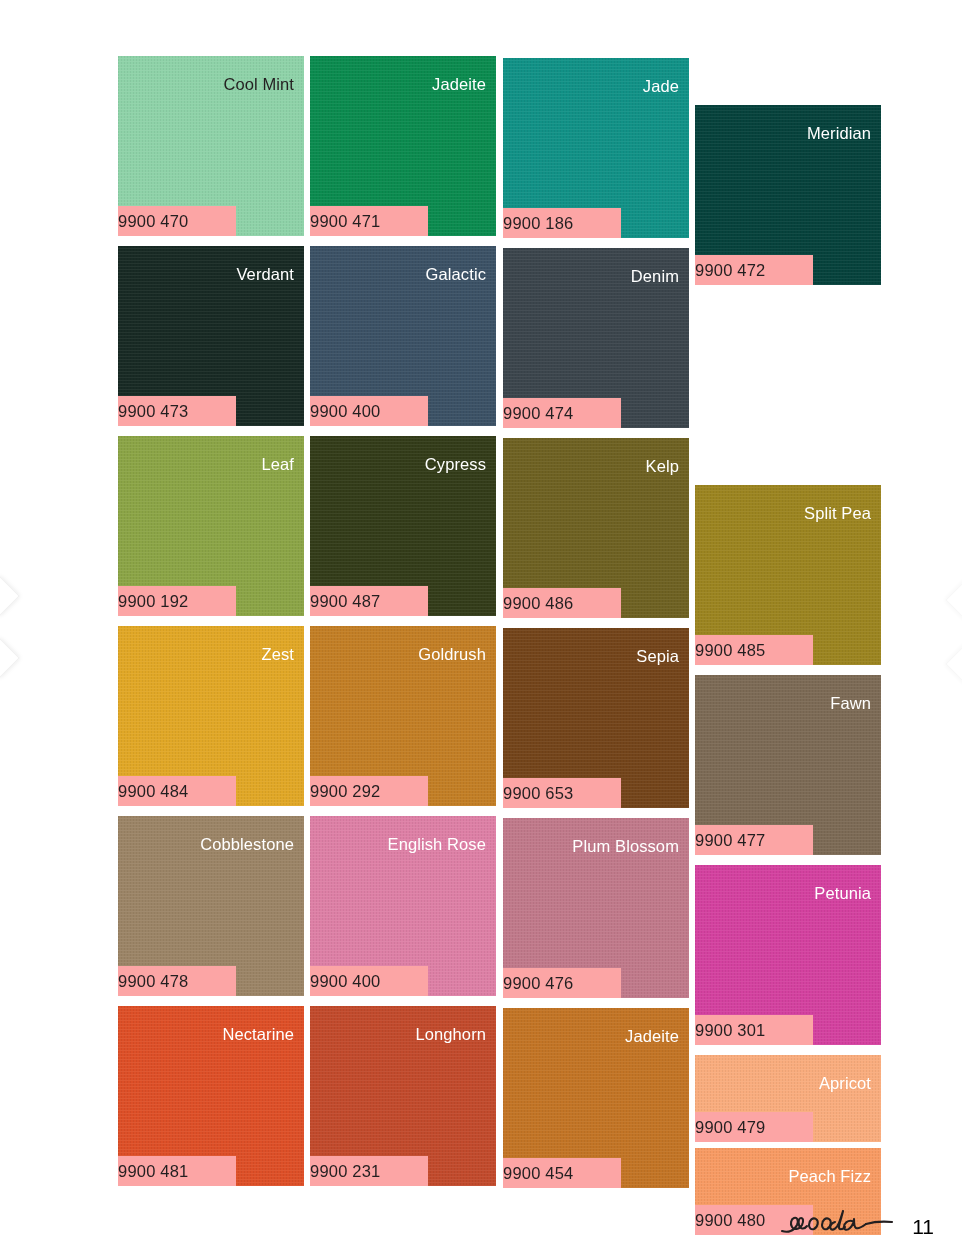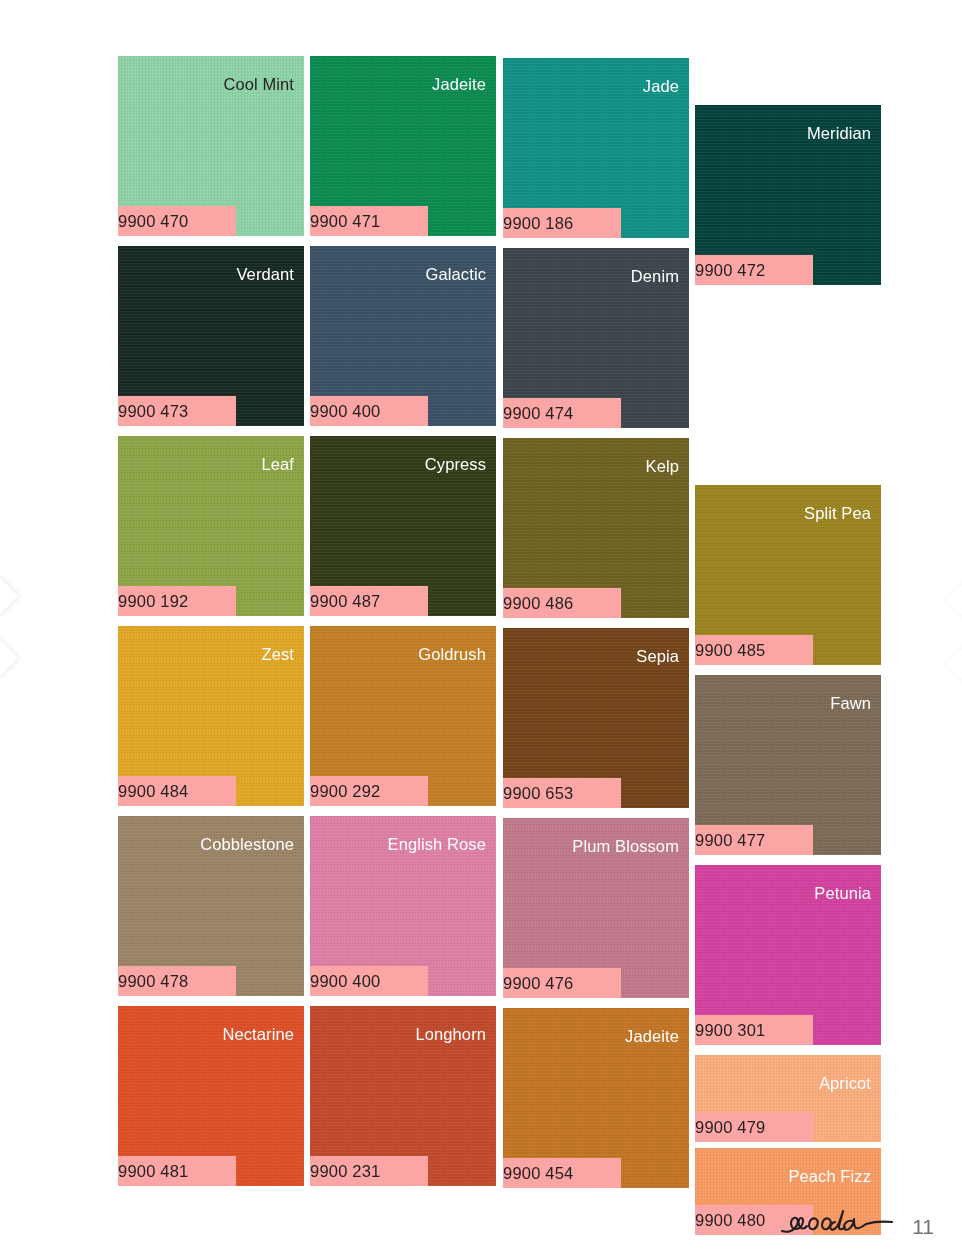--- a/index.html
+++ b/index.html
@@ -129,21 +129,21 @@
     position: absolute;
     right: 28px;
     bottom: 14px;
     display: flex;
     align-items: center;
     gap: 14px;
   }
   .moda-logo { display: block; }
   .page-number {
     font-size: 21px;
-    color: #737373;
+    color: #000000;
     line-height: 1;
   }
 </style>
 </head>
 <body>
 
 <div class="edge-marks left">
   <div class="diamond d1"></div>
   <div class="diamond d2"></div>
 </div>

